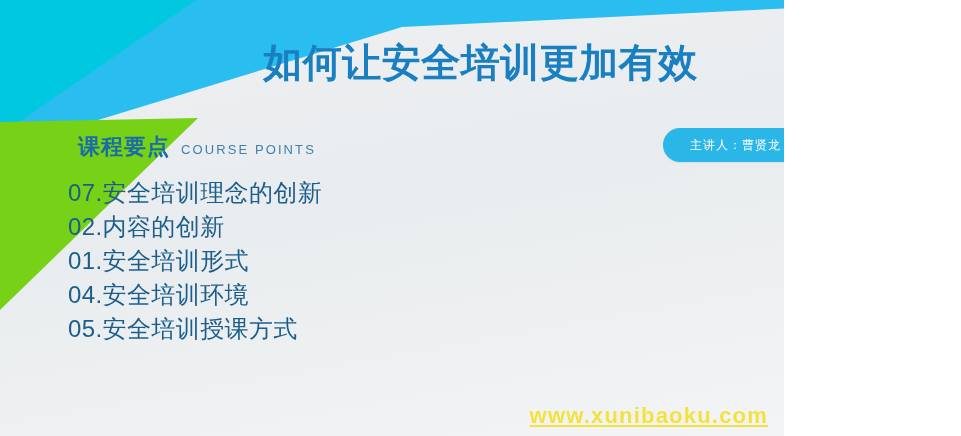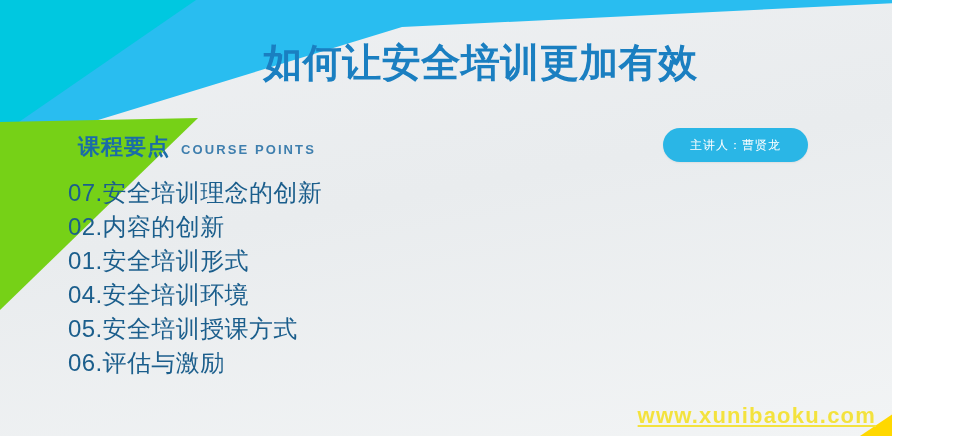--- a/index.html
+++ b/index.html
@@ -6,21 +6,21 @@
     margin: 0;
     padding: 0;
     background: #ffffff;
   }
   body {
     font-family: "Liberation Sans", "DejaVu Sans", sans-serif;
   }
 
   #slide {
     position: relative;
-    width: 892px;
+    width: 784px;
     height: 436px;
     overflow: hidden;
     background: linear-gradient(170deg, #eef0f2 0%, #e9ecee 45%, #f2f4f5 100%);
   }
 
   
   .deco-layer {
     position: absolute;
     left: 0; top: 0;
     width: 961px;
@@ -54,21 +54,21 @@
     justify-content: space-between;
   }
   .section-head .cn {
     font-size: 22px;
     font-weight: bold;
     color: #1a6ca8;
     letter-spacing: 1px;
   }
   .section-head .en {
     font-size: 13px;
-    font-weight: bold;
+    font-weight: normal;
     color: #3f7fae;
     letter-spacing: 2.1px;
   }
 
   
   .speaker-badge {
     position: absolute;
     left: 663px;
     top: 128px;
     height: 34px;
@@ -140,18 +140,17 @@
   </div>
 
   <div class="speaker-badge">主讲人：曹贤龙</div>
 
   <ul class="points">
     <li>07.安全培训理念的创新</li>
     <li>02.内容的创新</li>
     <li>01.安全培训形式</li>
     <li>04.安全培训环境</li>
     <li>05.安全培训授课方式</li>
-    <li>06.评估与激励</li>
   </ul>
 
   <div class="watermark">www.xunibaoku.com</div>
 
 </div>
 
 </body></html>

